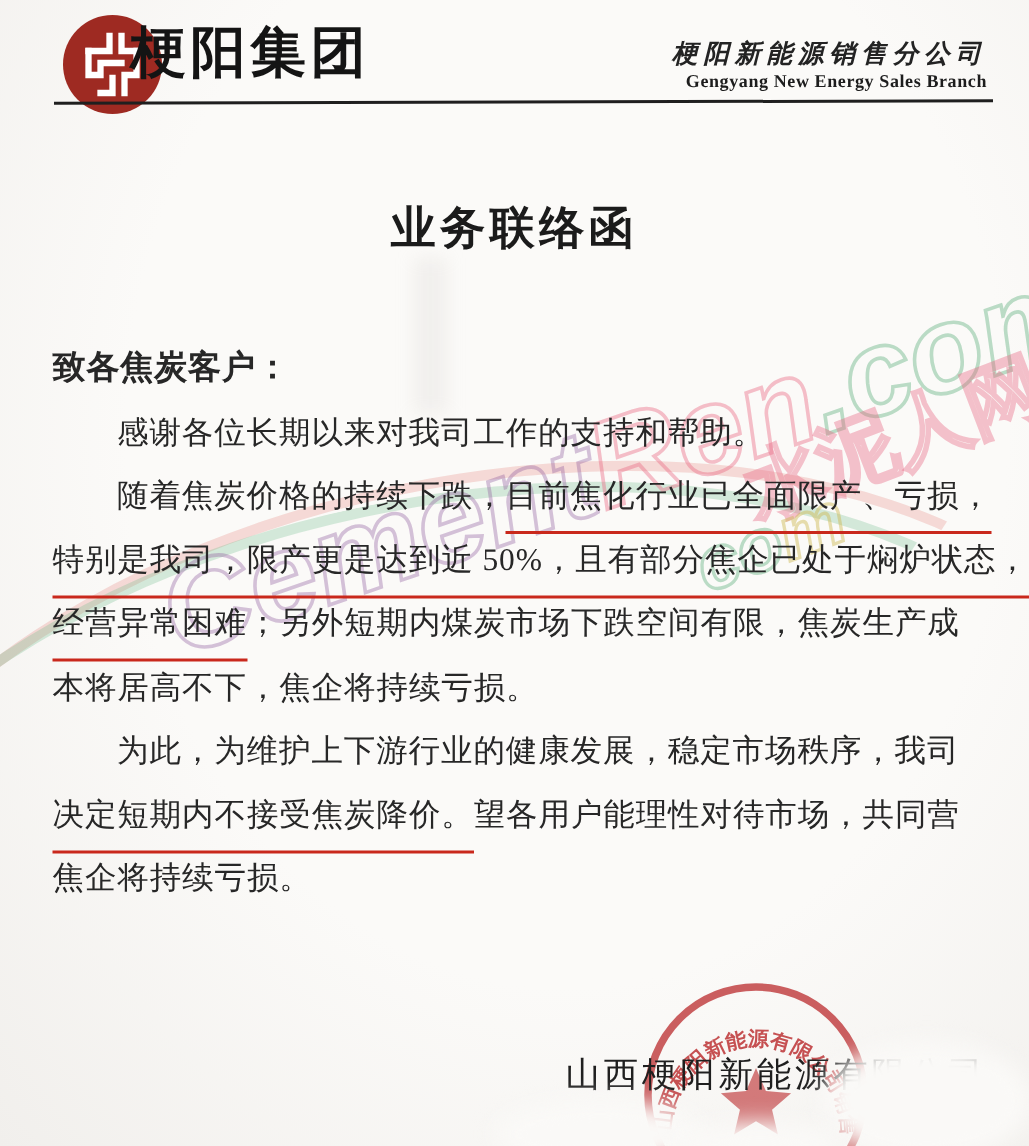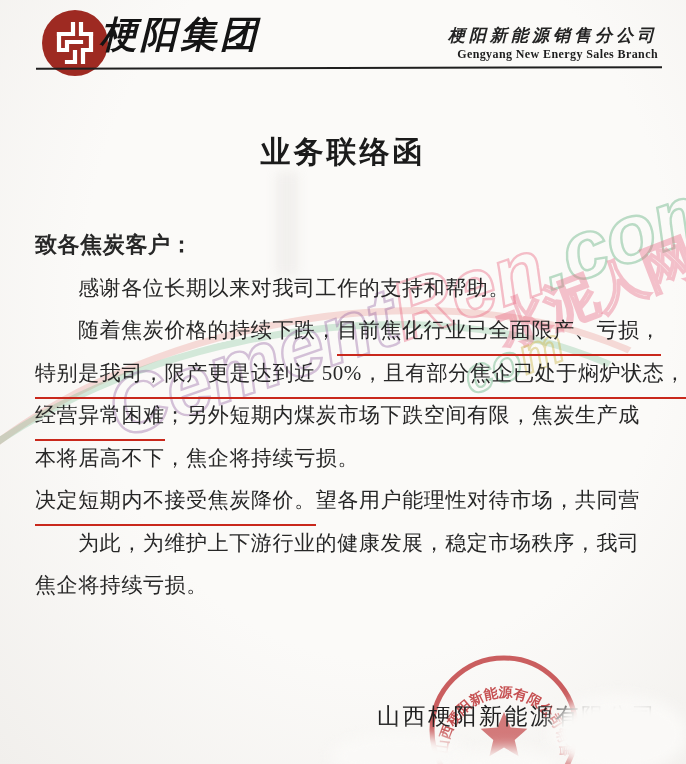--- a/index.html
+++ b/index.html
@@ -11,22 +11,22 @@
     font-family:"Liberation Serif","DejaVu Serif",serif;
     color:#262626;
   }
   
   .logo{
     position:absolute;left:42px;top:10px;width:66px;height:66px;
     border-radius:50%;background:#9e2a22;
     display:flex;align-items:center;justify-content:center;
   }
   .company-cn{
-    position:absolute;left:100px;top:10px;
-    font-size:37px;font-weight:700;font-style:italic;
+    position:absolute;left:87px;top:10px;
+    font-size:37px;font-weight:700;
     letter-spacing:3px;color:#141414;white-space:nowrap;
   }
   .company-en{
     position:absolute;left:101px;top:52px;
     font-size:12.5px;font-weight:700;letter-spacing:1.6px;
     font-family:"Liberation Serif",serif;color:#1c1c1c;white-space:nowrap;
   }
   .branch-cn{
     position:absolute;right:28px;top:24px;
     font-size:17px;font-weight:600;font-style:italic;
@@ -147,22 +147,22 @@
   <div class="title">业务联络函</div>
 
   <div class="body">
     <div class="salutation">致各焦炭客户：</div>
     <div id="body-lines">
         <div class="line indent"><span>感谢各位长期以来对我司工作的支持和帮助。</span></div>
         <div class="line indent"><span>随着焦炭价格的持续下跌，</span><span class="seg-u">目前焦化行业已全面限产、亏损，</span></div>
         <div class="line"><span class="seg-u">特别是我司，限产更是达到近 50%，且有部分焦企已处于焖炉状态，</span></div>
         <div class="line"><span class="seg-u">经营异常困难</span><span>；另外短期内煤炭市场下跌空间有限，焦炭生产成</span></div>
         <div class="line"><span>本将居高不下，焦企将持续亏损。</span></div>
+        <div class="line indent"><span>为此，为维护上下游行业的健康发展，稳定市场秩序，我司</span></div>
         <div class="line"><span class="seg-u">决定短期内不接受焦炭降价。</span><span>望各用户能理性对待市场，共同营</span></div>
-        <div class="line indent"><span>为此，为维护上下游行业的健康发展，稳定市场秩序，我司</span></div>
         <div class="line"><span>焦企将持续亏损。</span></div>
       </div>
   </div>
 
   <div class="signature">山西梗阳新能源有限公司</div>
 
   <svg class="stamp" viewBox="0 0 160 160">
     <circle cx="80" cy="80" r="72" fill="none" stroke="#bf3a3c" stroke-width="5" opacity="0.92"></circle>
     <path id="sealArc" d="M 23,104 A 57,57 0 1 1 137,104" fill="none"></path>
     <text font-size="13.5" fill="#bf3a3c" font-weight="700">

